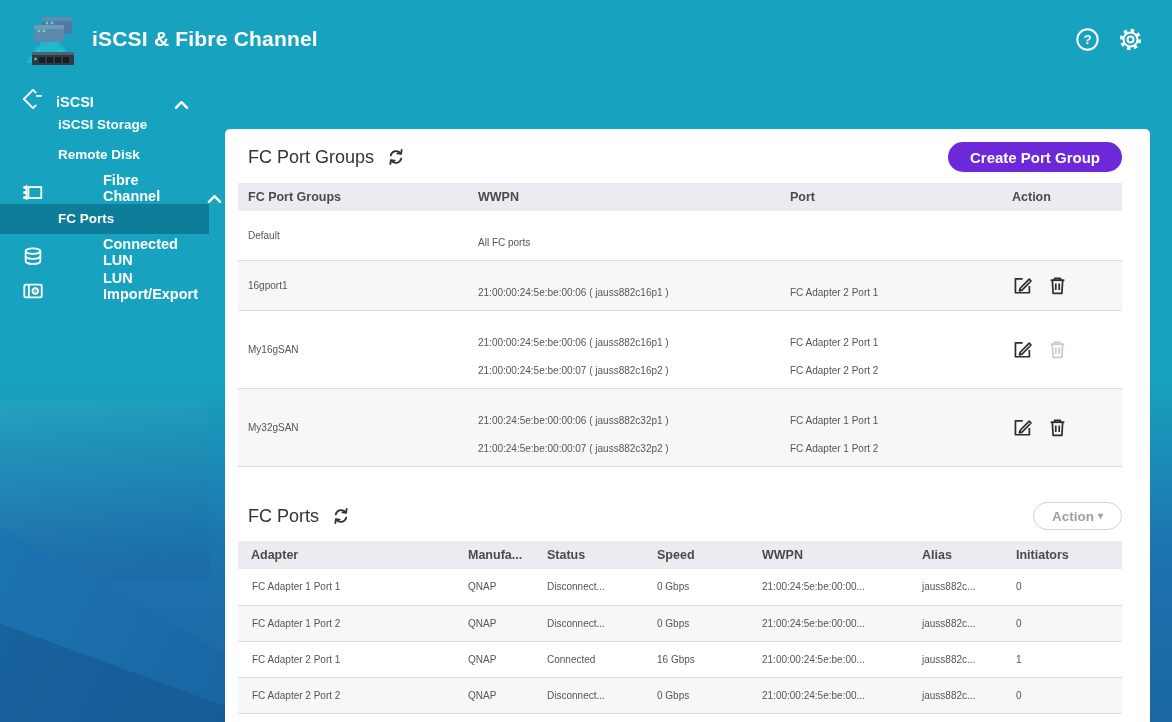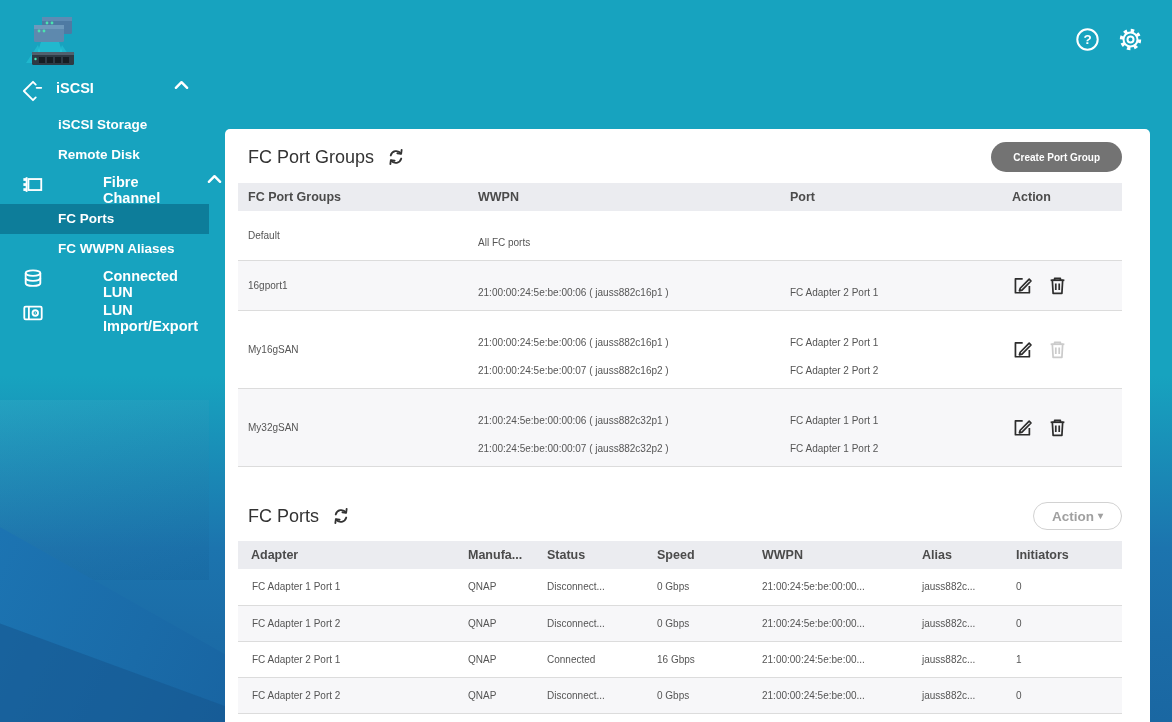--- a/index.html
+++ b/index.html
@@ -24,41 +24,41 @@
   
   .app-header { position:absolute; left:0; top:0; width:100%; height:78px;
                 display:flex; align-items:center; z-index:3; }
   .app-icon { width:56px; height:56px; margin-left:22px; flex:0 0 auto; }
   .app-title { color:#fff; font-size:21px; font-weight:bold; margin-left:14px; letter-spacing:.2px; }
   .header-actions { margin-left:auto; margin-right:28px; display:flex; align-items:center; gap:16px; }
   .header-actions .hicon { width:27px; height:27px; cursor:pointer; display:block; }
 
   
   .sidebar { position:absolute; left:0; top:80px; width:209px; z-index:2; color:#fff; }
-  .nav-parent { display:flex; align-items:flex-start; height:30px; padding-left:22px;
+  .nav-parent { display:flex; align-items:flex-end; height:30px; padding-left:22px;
                 font-weight:bold; font-size:14.5px; cursor:pointer; }
   .nav-parent.gap { margin-top:4px;gap:47px; }
   .nav-icon { width:22px; height:22px; margin-right:12px; display:inline-flex; }
   .nav-icon svg { width:22px; height:22px; }
   .nav-chevron { margin-left:auto; margin-right:20px; display:inline-flex; }
   .nav-chevron svg { width:15px; height:10px; }
   .nav-child { height:30px; line-height:30px; padding-left:58px; font-weight:bold;
                font-size:13.5px; cursor:pointer; }
   .nav-child.selected { background:#0D7D9A; }
 
   
   .panel { position:absolute; left:225px; top:85px; width:925px; height:646px;
            background:#fff; border-radius:5px; z-index:2; overflow:hidden;margin-top:44px; }
   .section-head { display:flex; align-items:center; padding:13px 28px 11px 23px; }
   .section-title-wrap { display:flex; align-items:center; gap:12px; }
   .section-title { font-size:18px; font-weight:500; color:#333; }
   .refresh-btn { width:20px; height:20px; cursor:pointer; display:inline-flex; }
   .refresh-btn svg { width:20px; height:20px; }
   .btn-primary { margin-left:auto; height:30px; padding:0 22px; border:none; border-radius:15px;
-                 background:#737373; color:#fff; font-size:10px; font-weight:bold;
+                 background:#6d28d9; color:#fff; font-size:15px; font-weight:bold;
                  font-family:inherit; cursor:pointer; }
   .btn-outline { margin-left:auto; height:28px; padding:0 18px; border-radius:14px;
                  border:1px solid #D2D2D2; background:#fff; color:#A0A0A0; font-size:13.5px;
                  font-weight:bold; font-family:inherit; display:flex; align-items:center; gap:4px; }
   .btn-outline .caret { font-size:10px; line-height:1; }
 
   table { border-collapse:collapse; table-layout:fixed; width:884px; margin-left:13px; }
   thead th { background:#EBECF0; height:28px; font-size:12.5px; font-weight:bold; color:#4B4B4B;
              text-align:left; padding:0; }
   th.first, td.first { padding-left:10px; }
@@ -104,20 +104,21 @@
         <circle cx="22" cy="20" r="1.4" fill="#4BE3B0"></circle>
       <rect x="10" y="41" width="42" height="13" rx="1.5" fill="#2E3A44"></rect>
       <rect x="10" y="41" width="42" height="3" fill="#50606D"></rect>
       <rect x="17" y="46" width="6" height="6" fill="#161D23"></rect>
       <rect x="25" y="46" width="6" height="6" fill="#161D23"></rect>
       <rect x="33" y="46" width="6" height="6" fill="#161D23"></rect>
       <rect x="41" y="46" width="6" height="6" fill="#161D23"></rect>
       <circle cx="13.5" cy="48" r="1.2" fill="#4BE3B0"></circle>
     </svg>
   </div>
+  <h1 class="app-title">iSCSI &amp; Fibre Channel</h1>
   <div class="header-actions">
     <span class="hicon">
       <svg viewBox="0 0 27 27" fill="none">
           <circle cx="13.5" cy="13.5" r="10.2" stroke="#fff" stroke-width="2"></circle>
       <text x="13.5" y="18.2" text-anchor="middle" font-size="13.5" font-weight="bold" fill="#fff" font-family="Liberation Sans, sans-serif">?</text>
         </svg>
     </span>
     <span class="hicon">
       <svg viewBox="0 0 27 27" fill="none">
         <circle cx="13.5" cy="13.5" r="9" stroke="#fff" stroke-width="3.4" stroke-dasharray="3.4 3.66"></circle>
@@ -156,21 +157,20 @@
         </svg>
       </span>
       <span class="nav-label">Fibre Channel</span>
       <span class="nav-chevron">
         <svg viewBox="0 0 16 10" fill="none">
           <polyline points="2,8 8,2 14,8" stroke="#fff" stroke-width="2.6" stroke-linecap="round" stroke-linejoin="round"></polyline>
         </svg>
       </span>
     </div>
     <div class="nav-child selected">FC Ports</div>
-    <div class="nav-child">FC WWPN Aliases</div>
     <div class="nav-parent gap">
       <span class="nav-icon">
         <svg viewBox="0 0 24 24" fill="none" stroke="#fff" stroke-width="2">
           <ellipse cx="12" cy="5.5" rx="8" ry="3"></ellipse>
           <path d="M4 5.5v5.5c0 1.7 3.6 3 8 3s8-1.3 8-3V5.5"></path>
           <path d="M4 11v5.5c0 1.7 3.6 3 8 3s8-1.3 8-3V11"></path>
         </svg>
       </span>
       <span class="nav-label">Connected LUN</span>
     </div>

